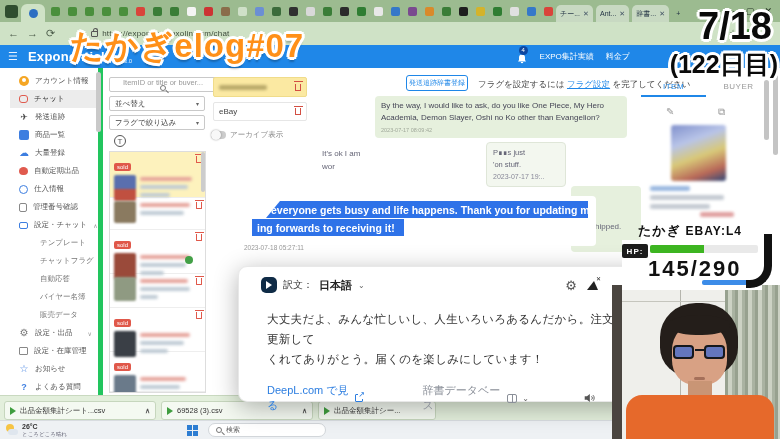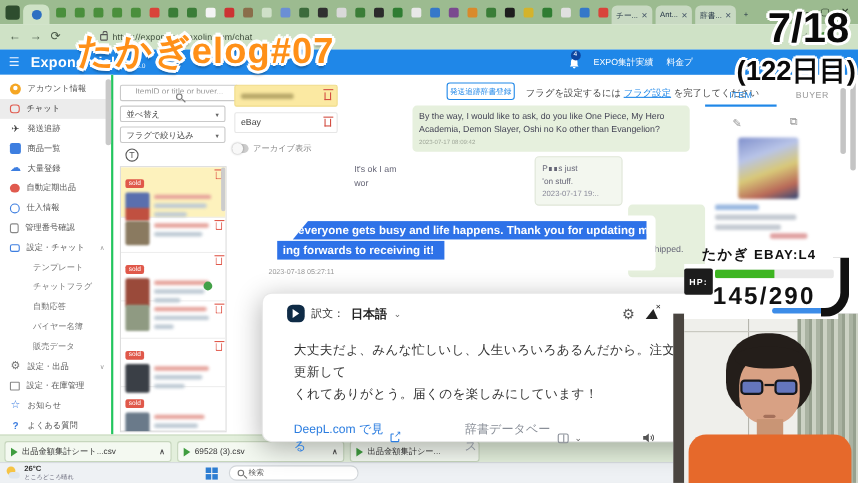--- a/index.html
+++ b/index.html
@@ -31,21 +31,21 @@
   .menu-ic{font-size:11px;margin:0 10px 0 8px;color:#eaf2ff;}
   .brand{font-size:13px;font-weight:bold;letter-spacing:.3px;}
   .ver{font-size:6px;margin-left:4px;opacity:.9;align-self:flex-end;margin-bottom:4px;}
   .hdr-right{margin-left:auto;display:flex;align-items:center;gap:12px;padding-right:150px;}
   .bellwrap{position:relative;width:12px;height:12px;}
   .bellwrap svg{width:12px;height:12px;}
   .bellbadge{position:absolute;top:-5px;left:3px;background:#0d47a1;color:#fff;font-size:6px;width:9px;height:9px;border-radius:50%;display:flex;align-items:center;justify-content:center;}
   .hdr-link{font-size:8px;color:#fff;white-space:nowrap;}
 
   
-  .sidebar{left:0;top:68px;width:103px;height:327px;background:#fff;border-right:2px solid #22c55e;padding-top:4px;}
+  .sidebar{left:0;top:68px;width:103px;height:327px;background:#fff;border-right:5px solid #22c55e;padding-top:4px;padding-left:10px;}
   .sb-item{height:18px;display:flex;align-items:center;gap:6px;padding-left:9px;font-size:7.5px;color:#555;white-space:nowrap;}
   .sb-item.active{background:#ececec;color:#333;}
   .sb-item.sub{padding-left:30px;color:#777;}
   .sb-item .chev{margin-left:auto;margin-right:6px;color:#999;font-size:6px;}
   .sb-ico{width:10px;height:10px;flex:none;display:flex;align-items:center;justify-content:center;font-size:9px;line-height:1;}
   .ic-account{background:#f5a623;border-radius:50%;position:relative;}
   .ic-account:before{content:"";position:absolute;left:3px;top:2px;width:4px;height:4px;background:#fff;border-radius:50%;}
   .ic-chat{border:1.5px solid #e05a4e;border-radius:3px;width:9px;height:8px;}
   .ic-plane{color:#444;font-size:9px;}
   .ic-products{background:#3d7ee0;border-radius:2px;}
@@ -574,21 +574,21 @@
       <span class="copyic" style="margin-left:22px;"></span>
     </div>
   </div>
 
   <div class="abs pokebox" style="left:618px;top:218px;width:150px;height:72px;z-index:16;">
     <div class="abs" style="left:4px;top:22px;width:140px;height:50px;background:#fff;"></div>
     <div class="abs pokename" style="left:20px;top:4px;">
       <span>たかぎ</span>
       <span style="font-size:12px;">EBAY:L4</span>
     </div>
-    <div class="abs hp-label" style="left:4px;top:26px;width:26px;height:24px;">HP:</div>
+    <div class="abs hp-label" style="left:4px;top:26px;width:26px;height:14px;">HP:</div>
     <div class="abs hp-track" style="left:32px;top:27px;width:108px;height:8px;">
       <div class="hp-fill" id="hp-fill" style="width: 50%;"></div>
     </div>
     <div class="abs hp-num" style="left:30px;top:38px;">145/290</div>
     <div class="abs exp-bar" style="left:84px;top:62px;width:52px;height:5px;"></div>
     <div class="abs bracket" style="left:128px;top:16px;width:26px;height:54px;"></div>
   </div>
 
   <div class="abs webcam" style="left:612px;top:285px;width:168px;height:154px;z-index:15;">
     <div class="wc-dark"></div>

